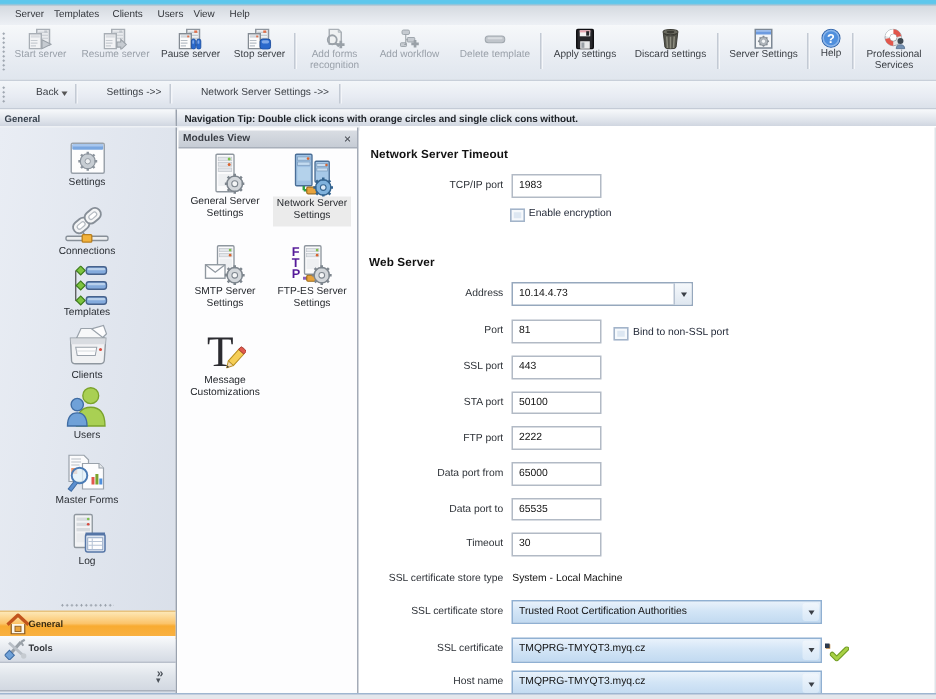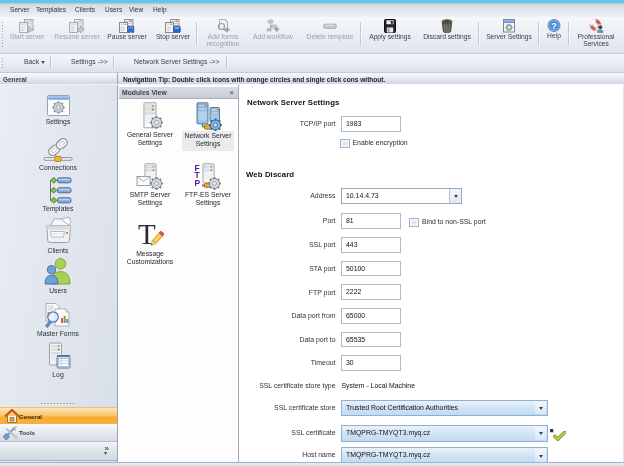--- a/index.html
+++ b/index.html
@@ -406,26 +406,26 @@
           <g transform="rotate(42 20 20)">
             <rect x="17.6" y="12.5" width="4.6" height="10.5" fill="#f5ce56" stroke="#b98f1e" stroke-width="0.7"></rect>
             <path d="M17.6 12.7 h4.6 v-2.4 q-2.3 -0.9 -4.6 0 z" fill="#e05a4e" stroke="#a83a30" stroke-width="0.6"></path>
             <path d="M17.6 23 L19.9 27.2 L22.2 23 Z" fill="#f0d9b2" stroke="#b98f1e" stroke-width="0.6"></path>
             <path d="M19.1 25.7 L19.9 27.2 L20.7 25.7 Z" fill="#3a3a3a"></path>
           </g>
         </svg>
 Message<br>Customizations</div>
 </div>
 <div class="abs" id="main">
-<div class="h1" style="left:7px;top:11px">Network Server Settings</div>
+<div class="h1" style="left:7px;top:11px">Network Server Timeout</div>
 <div class="lbl" style="top:33px">TCP/IP port</div>
 <div class="inp" style="top:29px">1983</div>
 <span class="chk" style="left:100px;top:51.5px"></span>
 <span class="cbl" style="left:112.5px;top:52px">Enable encryption</span>
-<div class="h1" style="left:6px;top:83px">Web Discard</div>
+<div class="h1" style="left:6px;top:83px">Web Server</div>
 <div class="lbl" style="top:105px">Address</div>
 <div class="combo" style="top:100.5px;width:115px;background:#fff;border-color:#96a8bd">10.14.4.73
   <span class="btn" style="border-left:1px solid #b6c2d1;background:linear-gradient(#f5f8fb,#dfe7f0)">
           <span class="arr"></span>
         </span></div>
 <div class="lbl" style="top:130px">Port</div>
 <div class="inp" style="top:126px">81</div>
 <span class="chk" style="left:169px;top:130.5px"></span>
 <span class="cbl" style="left:182px;top:131px">Bind to non-SSL port</span>
 <div class="lbl" style="top:154px">SSL port</div>

